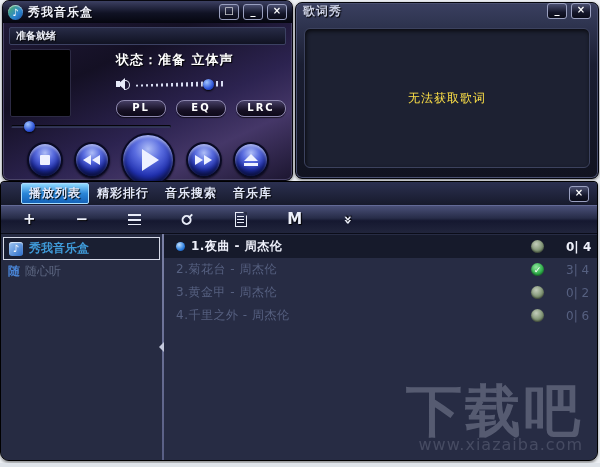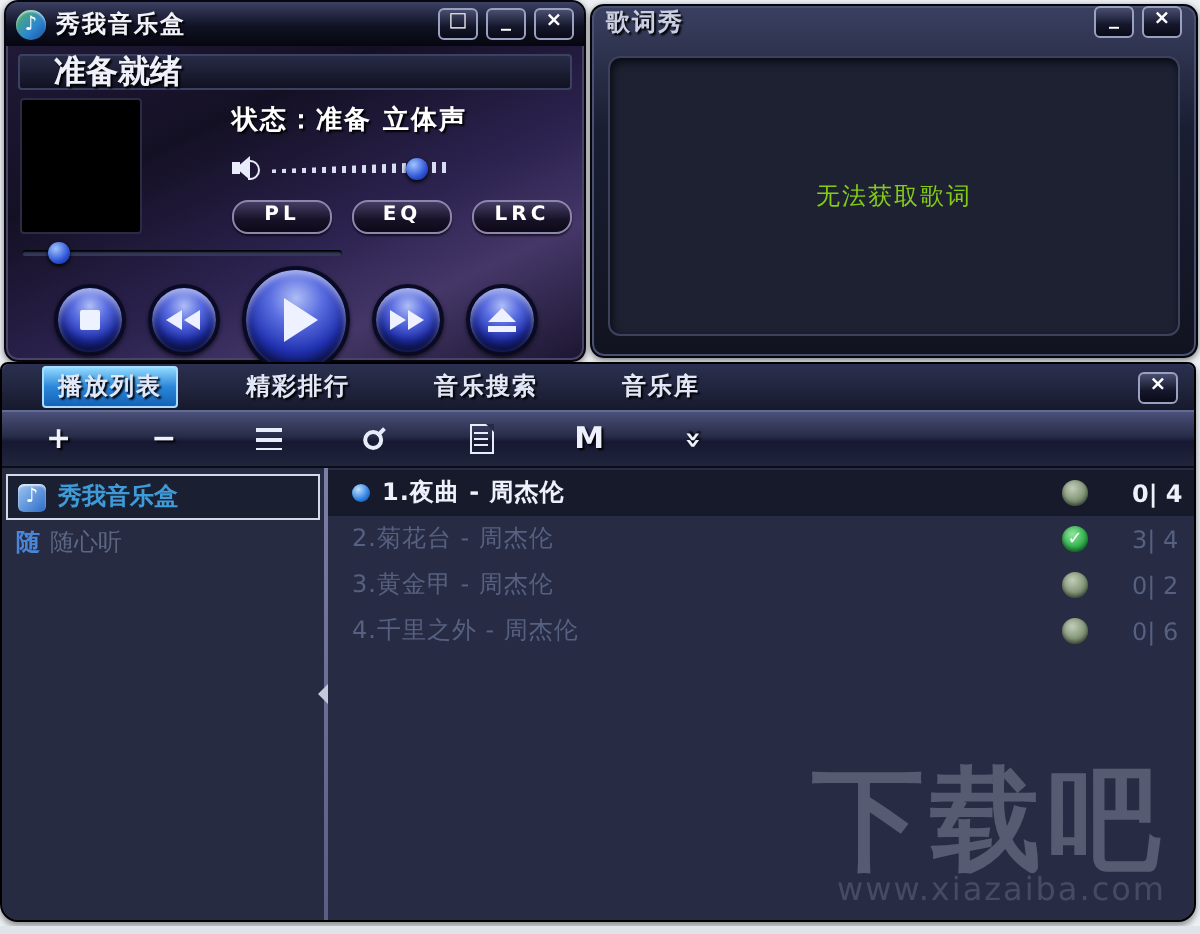--- a/index.html
+++ b/index.html
@@ -10,21 +10,21 @@
   .player{position:absolute;left:2px;top:0;width:289px;height:179px;border:1px solid #07070f;border-radius:7px;
     background:linear-gradient(155deg,#231c3c 0%,#141024 35%,#2c2350 62%,#453768 78%,#1c1630 100%);
     box-shadow:inset 0 0 0 1px #4a4468,0 1px 3px rgba(0,0,0,.5);}
   .titlebar{height:22px;display:flex;align-items:center;padding:0 5px;border-radius:6px 6px 0 0;
     background:linear-gradient(#3c4062,#101224 55%,#05060f);}
   .app-logo{width:15px;height:15px;border-radius:50%;background:linear-gradient(135deg,#53b65c 0%,#2c86cf 60%,#1a4fa0 100%);
     color:#fff;font-size:10px;line-height:15px;text-align:center;margin-right:5px;box-shadow:inset 0 1px 1px rgba(255,255,255,.6);}
   .title-text{color:#f0f2fa;font-size:12px;font-weight:bold;letter-spacing:1px;flex:1;text-shadow:1px 1px 1px #000;}
   .win-btn{width:18px;height:14px;margin-left:4px;border:1px solid #9aa0c0;border-radius:3px;color:#fff;
     background:linear-gradient(#4a4f70,#14162a 60%,#0a0b18);font-size:10px;font-weight:bold;line-height:12px;text-align:center;cursor:default;}
-  .ready-bar{margin:4px 6px 4px 6px;height:16px;line-height:16px;padding-left:17px;color:#eef0fa;font-size:16px;font-weight:bold;
+  .ready-bar{margin:4px 6px 4px 6px;height:16px;line-height:16px;padding-left:6px;color:#eef0fa;font-size:10px;font-weight:bold;
     background:linear-gradient(#272b46,#101222);border:1px solid #3c4162;border-radius:2px;text-shadow:1px 1px 1px #000;}
   .player-main{display:flex;gap:37px;}
   .screen{width:160px;height:66px;margin-left:7px;background:#000;border:1px solid #2c2a44;border-radius:2px;}
   .right-pane{flex:1;padding:2px 6px 0 8px;}
   .status-line{color:#fff;font-size:13px;font-weight:bold;letter-spacing:1px;text-shadow:1px 1px 1px #000;white-space:nowrap;}
   .vol-row{display:flex;align-items:center;margin-top:9px;}
   .spk{position:relative;width:14px;height:12px;margin-right:6px;}
   .spk::before{content:"";position:absolute;left:0;top:3px;width:4px;height:6px;background:#e8ecfa;}
   .spk::after{content:"";position:absolute;left:2px;top:0;border-right:7px solid #e8ecfa;border-top:6px solid transparent;border-bottom:6px solid transparent;}
   .spk .arc{position:absolute;right:0;top:2px;width:5px;height:8px;border:1px solid #e8ecfa;border-left:none;border-radius:0 6px 6px 0;}
@@ -58,27 +58,27 @@
   .g-eject .bar{width:14px;height:3px;background:#eef1ff;margin-top:2px;}
   .dbl{display:flex;gap:1px;}
 
   
   .lyrics{position:absolute;left:295px;top:2px;width:302px;height:175px;border:1px solid #05060c;border-radius:7px;
     background:linear-gradient(#3a4060,#1a1e32 35%,#111320);box-shadow:inset 0 0 0 1px #4a5070,0 1px 3px rgba(0,0,0,.5);}
   .lyr-titlebar{height:24px;display:flex;align-items:flex-start;padding:0 7px;}
   .lyr-title{color:#c9cee2;font-size:12px;font-weight:bold;letter-spacing:1px;flex:1;text-shadow:1px 1px 1px #000;}
   .lyr-body{margin:1px 8px 8px 8px;height:138px;background:#1d2132;border:1px solid #3c425e;border-radius:6px;
     box-shadow:inset 1px 2px 4px rgba(0,0,0,.7);display:flex;align-items:center;justify-content:center;}
-  .lyr-msg{color:#84cc16;font-size:12px;letter-spacing:1px;}
+  .lyr-msg{color:#fde047;font-size:12px;letter-spacing:1px;}
 
   
   .panel{position:absolute;left:0;top:181px;width:598px;height:280px;border:1px solid #000;border-radius:4px 4px 9px 9px;
     background:#262b42;box-shadow:inset 0 1px 0 #555c82,0 2px 3px rgba(0,0,0,.4);display:flex;flex-direction:column;box-sizing:border-box;}
   .tab-bar{height:23px;display:flex;align-items:center;padding-left:20px;background:linear-gradient(#2b3050,#171a2c);border-radius:4px 4px 0 0;}
-  .tabs{display:flex;gap:26px;align-items:center;}
+  .tabs{display:flex;align-items:center;}
   .tab{color:#e2e7f8;font-size:12px;font-weight:bold;padding:2px 8px;letter-spacing:1px;text-shadow:1px 1px 1px #000;cursor:default;}
   .tab.active{background:linear-gradient(#8fd8ff,#2a86d8 50%,#1462b8);border:1px solid #a9ddff;border-radius:2px;padding:1px 7px;}
   .tab-close{margin-left:auto;margin-right:8px;}
   .toolbar{height:27px;display:flex;align-items:center;border-top:1px solid #636a96;border-bottom:1px solid #0a0c18;
     background:linear-gradient(#4a5078 0%,#272c48 45%,#151830 55%,#21253c 100%);padding-left:22px;gap:40px;}
   .tool{color:#eef1fb;font-size:15px;font-weight:bold;line-height:1;cursor:default;text-shadow:1px 1px 1px #000;display:flex;align-items:center;justify-content:center;}
   .ic-rot{transform:rotate(-90deg);font-size:14px;}
   .ic-list{width:13px;height:11px;background:repeating-linear-gradient(#e8ecf8 0 2px,transparent 2px 5px);}
   .ic-key{position:relative;width:14px;height:14px;transform:rotate(-45deg);}
   .ic-key::before{content:"";position:absolute;left:1px;top:1px;width:6px;height:6px;border:2px solid #e8ecf8;border-radius:50%;}

